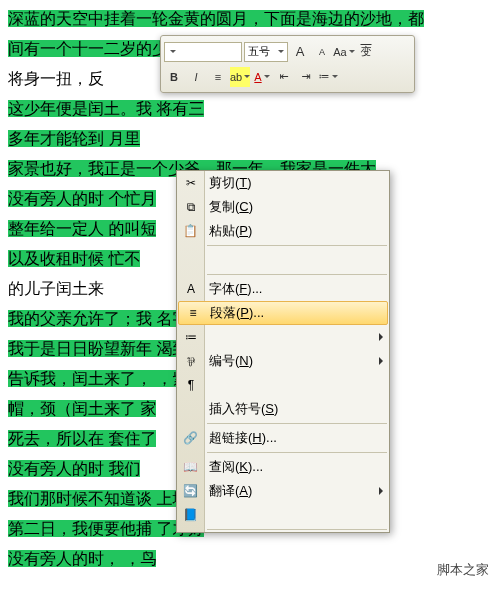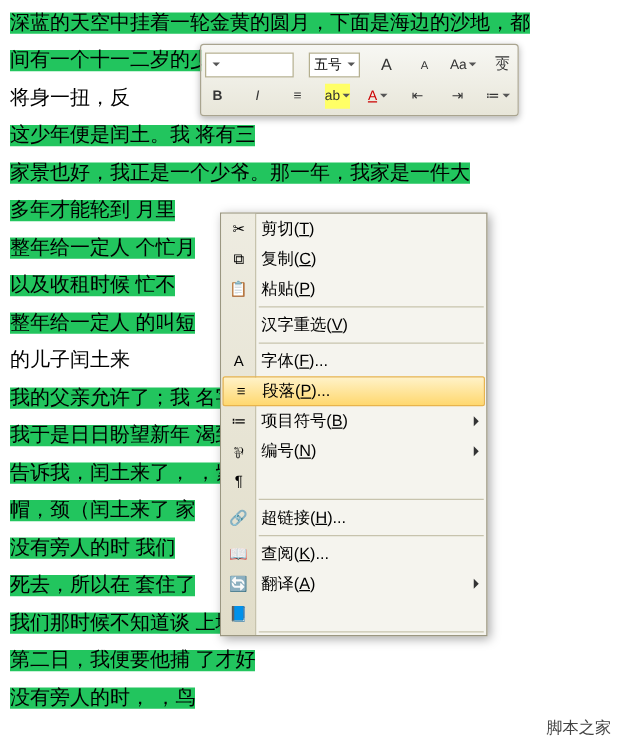--- a/index.html
+++ b/index.html
@@ -1,56 +1,56 @@
 <!DOCTYPE html>
 <html><head>
 <meta charset="utf-8">
 <style>
 *{margin:0;padding:0;box-sizing:border-box;font-family:"Microsoft YaHei","SimSun",sans-serif}
 body{width:500px;height:600px;overflow:hidden;position:relative;background:#fff}
 .doc{padding:4px 8px;font-size:16px;line-height:30px;color:#000}
 .line{white-space:nowrap;overflow:hidden}
 .sel{background:#22c55e}
 .mini-tb{position:absolute;left:160px;top:35px;width:255px;height:58px;background:linear-gradient(#f7f7f3,#e8e6d9);border:1px solid #a9a48f;border-radius:3px;box-shadow:0 2px 6px rgba(0,0,0,.3);padding:3px}
-.mt-row{display:flex;align-items:center;height:25px;gap:12px}
+.mt-row{display:flex;align-items:center;height:25px;gap:2px}
 .mt-box{border:1px solid #b5b090;background:#fff;height:20px;font-size:11px;display:flex;align-items:center;padding:0 3px}
 .mt-btn{width:20px;height:20px;display:flex;align-items:center;justify-content:center;font-size:11px;border:1px solid transparent;color:#333}
 .dd{width:0;height:0;border-left:3px solid transparent;border-right:3px solid transparent;border-top:3px solid #555;margin-left:2px}
 .bold{font-weight:bold}.ital{font-style:italic}
 .ctx{position:absolute;left:176px;top:170px;width:214px;background:#f5f4ee;border:1px solid #9b9781;box-shadow:2px 2px 8px rgba(0,0,0,.35);font-size:13px}
 .ctx-ico-col{width:28px;background:linear-gradient(#eeece1,#e1ddc9);position:absolute;left:0;top:0;bottom:0;border-right:1px solid #c7c3ad}
 .ctx-items{position:relative}
 .ctx-item{display:flex;align-items:center;height:24px;padding-left:32px;padding-right:18px;position:relative;cursor:default}
 .ctx-item.hl{background:linear-gradient(#fff2c8,#ffd86f);border:1px solid #e8b44d;border-radius:2px;margin:0 1px;height:24px;padding-left:31px}
 .ctx-sep{height:1px;background:#c7c3ad;margin:2px 2px 2px 30px}
 .ctx-ico{position:absolute;left:5px;width:18px;height:18px;display:flex;align-items:center;justify-content:center;font-size:12px}
 .ctx-arr{position:absolute;right:6px;width:0;height:0;border-top:4px solid transparent;border-bottom:4px solid transparent;border-left:4px solid #333}
 .ul-key{text-decoration:underline}
-.wm{position:absolute;right:8px;bottom:8px;font-size:13px;color:#444;background:rgba(255,255,255,.7);padding:1px 3px}
+.wm{position:absolute;right:8px;bottom:20px;font-size:13px;color:#444;background:rgba(255,255,255,.7);padding:1px 3px}
 </style>
 </head>
 <body>
 
 <div class="doc" id="doc">
     <div class="line"><span class="sel">深蓝的天空中挂着一轮金黄的圆月，下面是海边的沙地，都</span></div>
     <div class="line"><span class="sel">间有一个十一二岁的少年，项带银圈，手捏一柄钢叉</span></div>
     <div class="line"><span>将身一扭，反</span></div>
     <div class="line"><span class="sel">这少年便是闰土。我                                        将有三</span></div>
+    <div class="line"><span class="sel">多年才能轮到                                              月里</span></div>
     <div class="line"><span class="sel">家景也好，我正是一个少爷。那一年，我家是一件大</span></div>
-    <div class="line"><span class="sel">多年才能轮到                                              月里</span></div>
-    <div class="line"><span class="sel">整年给一定人                                              个忙月</span></div>
+    <div class="line"><span class="sel">没有旁人的时                                              个忙月</span></div>
+    <div class="line"><span class="sel">整年给一定人                                              的叫短</span></div>
     <div class="line"><span class="sel">以及收租时候                                              忙不</span></div>
-    <div class="line"><span class="sel">整年给一定人                                              的叫短</span></div>
     <div class="line"><span>的儿子闰土来</span></div>
     <div class="line"><span class="sel">我的父亲允许了；我                                        名字，</span></div>
     <div class="line"><span class="sel">我于是日日盼望新年                                        渴到了</span></div>
     <div class="line"><span class="sel">告诉我，闰土来了，                                        ，紫色</span></div>
     <div class="line"><span class="sel">帽，颈（闰土来了                                              家</span></div>
+    <div class="line"><span class="sel">死去，所以在                                              套住了</span></div>
     <div class="line"><span class="sel">没有旁人的时                                              我们</span></div>
-    <div class="line"><span class="sel">死去，所以在                                              套住了</span></div>
     <div class="line"><span class="sel">我们那时候不知道谈                                        上城之</span></div>
     <div class="line"><span class="sel">第二日，我便要他捕                                        了才好</span></div>
     <div class="line"><span class="sel">没有旁人的时，                                              ，鸟</span></div>
   </div>
 
 <div class="mini-tb">
   <div class="mt-row">
     <div class="mt-box" style="width:78px">
         <span></span>
         <span class="dd"></span>
@@ -93,43 +93,45 @@
         <span class="ctx-ico">⧉</span>
         <span>复制(<span class="ul-key">C</span>)</span>
       </div>
       <div class="ctx-item">
         <span class="ctx-ico">📋</span>
         <span>粘贴(<span class="ul-key">P</span>)</span>
       </div>
       <div class="ctx-sep"></div>
       <div class="ctx-item">
         <span class="ctx-ico"></span>
-        <span>汉字重选(<span class="ul-key">V</span>)</span>
       </div>
       <div class="ctx-sep"></div>
       <div class="ctx-item">
         <span class="ctx-ico">A</span>
         <span>字体(<span class="ul-key">F</span>)...</span>
       </div>
       <div class="ctx-item hl">
         <span class="ctx-ico">≡</span>
         <span>段落(<span class="ul-key">P</span>)...</span>
       </div>
       <div class="ctx-item">
         <span class="ctx-ico">≔</span>
-        <span>项目符号(<span class="ul-key">B</span>)</span>
         <span class="ctx-arr"></span>
       </div>
       <div class="ctx-item">
         <span class="ctx-ico">⅌</span>
         <span>编号(<span class="ul-key">N</span>)</span>
         <span class="ctx-arr"></span>
       </div>
       <div class="ctx-item">
         <span class="ctx-ico">¶</span>
+      </div>
+      <div class="ctx-item">
+        <span class="ctx-ico"></span>
+        <span>插入符号(<span class="ul-key">S</span>)</span>
       </div>
       <div class="ctx-sep"></div>
       <div class="ctx-item">
         <span class="ctx-ico">🔗</span>
         <span>超链接(<span class="ul-key">H</span>)...</span>
       </div>
       <div class="ctx-sep"></div>
       <div class="ctx-item">
         <span class="ctx-ico">📖</span>
         <span>查阅(<span class="ul-key">K</span>)...</span>

